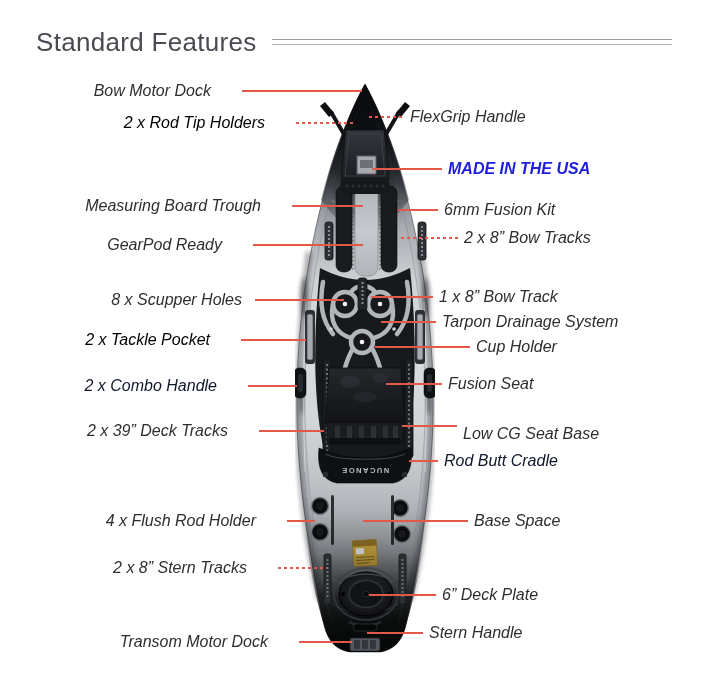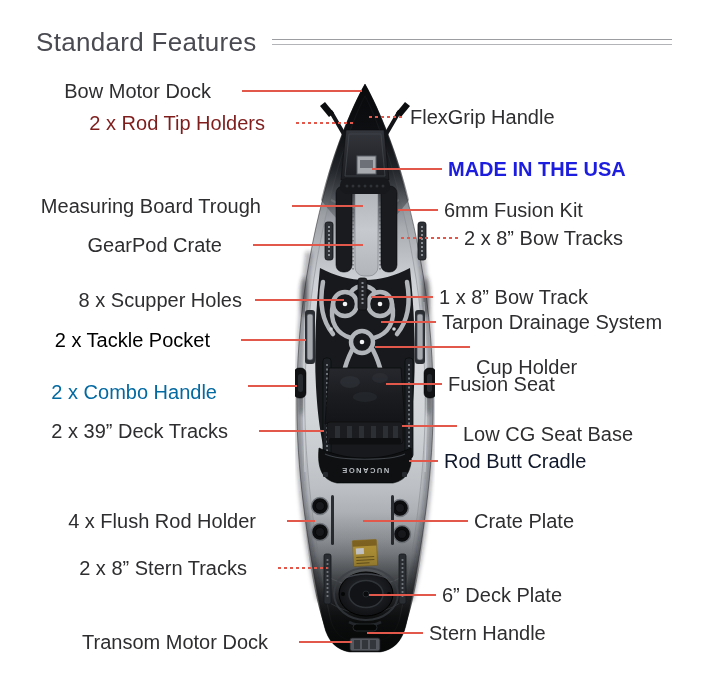--- a/index.html
+++ b/index.html
@@ -4,22 +4,22 @@
 <style>
   html,body{margin:0;padding:0;background:#fff;}
   .stage{position:relative;width:695px;height:683px;background:#ffffff;overflow:hidden;
          font-family:"Liberation Sans",sans-serif;}
   .page-title{position:absolute;left:36px;top:27px;margin:0;font-size:26px;font-weight:400;
               letter-spacing:.3px;color:#4a4a52;}
   .title-rule{position:absolute;left:272px;right:23px;top:39px;height:4px;
               border-top:1px solid #9b9da0;border-bottom:1px solid #b2b4b7;}
   .kayak-wrap{position:absolute;left:295px;top:82px;width:140px;height:580px;}
   .callout-line{position:absolute;height:2px;z-index:5;}
-  .callout-label{position:absolute;z-index:6;font-size:20px;line-height:20px;color:#2e2e30;
-                 white-space:nowrap;}
+  .callout-label{position:absolute;z-index:6;font-size:16px;line-height:20px;color:#2e2e30;
+                 white-space:nowrap;font-style:italic;}
   .callout-label.emphasis{font-weight:bold;}
 </style>
 </head>
 <body>
 
 <div class="stage">
 
   <h1 class="page-title" style="color: rgb(74, 74, 82);">Standard Features</h1>
   <div class="title-rule" style="border-top-color: rgb(155, 157, 160);"></div>
 
@@ -285,31 +285,31 @@
       <rect x="67" y="558" width="6" height="9" fill="#33363b"></rect>
       <rect x="75" y="558" width="6" height="9" fill="#33363b"></rect>
     </g>
   </svg>
   </div>
 
   <div id="callouts">
       <div class="callout-line" style="left: 242px; top: 90px; width: 120px; background: rgb(226, 88, 75);"></div>
       <div class="callout-label" style="top: 81px; right: 484px; color: rgb(46, 46, 48);">Bow Motor Dock</div>
       <div class="callout-line" style="left: 296px; top: 122px; width: 57px; background: repeating-linear-gradient(90deg, rgb(226, 88, 75) 0px, rgb(226, 88, 75) 3px, rgba(0, 0, 0, 0) 3px, rgba(0, 0, 0, 0) 6px);"></div>
-      <div class="callout-label" style="top: 113px; right: 430px; color: #7f1d1d;">2 x Rod Tip Holders</div>
+      <div class="callout-label" style="top: 113px; right: 430px; color: #000000;">2 x Rod Tip Holders</div>
       <div class="callout-line" style="left: 292px; top: 205px; width: 71px; background: rgb(226, 88, 75);"></div>
       <div class="callout-label" style="top: 196px; right: 434px; color: rgb(46, 46, 48);">Measuring Board Trough</div>
       <div class="callout-line" style="left: 253px; top: 244px; width: 110px; background: rgb(226, 88, 75);"></div>
-      <div class="callout-label" style="top: 235px; right: 473px; color: rgb(46, 46, 48);">GearPod Crate</div>
+      <div class="callout-label" style="top: 235px; right: 473px; color: rgb(46, 46, 48);">GearPod Ready</div>
       <div class="callout-line" style="left: 255px; top: 299px; width: 89px; background: rgb(226, 88, 75);"></div>
       <div class="callout-label" style="top: 290px; right: 453px; color: rgb(46, 46, 48);">8 x Scupper Holes</div>
       <div class="callout-line" style="left: 241px; top: 339px; width: 65px; background: rgb(226, 88, 75);"></div>
       <div class="callout-label" style="top: 330px; right: 485px; color: #000000;">2 x Tackle Pocket</div>
       <div class="callout-line" style="left: 248px; top: 385px; width: 49px; background: rgb(226, 88, 75);"></div>
-      <div class="callout-label" style="top: 376px; right: 478px; color: #0369a1; margin-top: 6px;">2 x Combo Handle</div>
+      <div class="callout-label" style="top: 376px; right: 478px; color: #0f172a;">2 x Combo Handle</div>
       <div class="callout-line" style="left: 259px; top: 430px; width: 65px; background: rgb(226, 88, 75);"></div>
       <div class="callout-label" style="top: 421px; right: 467px; color: rgb(46, 46, 48);">2 x 39” Deck Tracks</div>
       <div class="callout-line" style="left: 287px; top: 520px; width: 28px; background: rgb(226, 88, 75);"></div>
       <div class="callout-label" style="top: 511px; right: 439px; color: rgb(46, 46, 48);">4 x Flush Rod Holder</div>
       <div class="callout-line" style="left: 278px; top: 567px; width: 49px; background: repeating-linear-gradient(90deg, rgb(226, 88, 75) 0px, rgb(226, 88, 75) 3px, rgba(0, 0, 0, 0) 3px, rgba(0, 0, 0, 0) 6px);"></div>
       <div class="callout-label" style="top: 558px; right: 448px; color: rgb(46, 46, 48);">2 x 8” Stern Tracks</div>
       <div class="callout-line" style="left: 299px; top: 641px; width: 53px; background: rgb(226, 88, 75);"></div>
       <div class="callout-label" style="top: 632px; right: 427px; color: rgb(46, 46, 48);">Transom Motor Dock</div>
       <div class="callout-line" style="left: 369px; top: 116px; width: 35px; background: repeating-linear-gradient(90deg, rgb(226, 88, 75) 0px, rgb(226, 88, 75) 3px, rgba(0, 0, 0, 0) 3px, rgba(0, 0, 0, 0) 6px);"></div>
       <div class="callout-label" style="top: 107px; left: 410px; color: rgb(46, 46, 48);">FlexGrip Handle</div>
@@ -317,27 +317,27 @@
       <div class="callout-label emphasis" style="top: 159px; left: 448px; color: rgb(29, 29, 223);">MADE IN THE USA</div>
       <div class="callout-line" style="left: 398px; top: 209px; width: 40px; background: rgb(226, 88, 75);"></div>
       <div class="callout-label" style="top: 200px; left: 444px; color: rgb(46, 46, 48);">6mm Fusion Kit</div>
       <div class="callout-line" style="left: 401px; top: 237px; width: 57px; background: repeating-linear-gradient(90deg, rgb(226, 88, 75) 0px, rgb(226, 88, 75) 3px, rgba(0, 0, 0, 0) 3px, rgba(0, 0, 0, 0) 6px);"></div>
       <div class="callout-label" style="top: 228px; left: 464px; color: rgb(46, 46, 48);">2 x 8” Bow Tracks</div>
       <div class="callout-line" style="left: 371px; top: 296px; width: 62px; background: rgb(226, 88, 75);"></div>
       <div class="callout-label" style="top: 287px; left: 439px; color: rgb(46, 46, 48);">1 x 8” Bow Track</div>
       <div class="callout-line" style="left: 381px; top: 321px; width: 55px; background: rgb(226, 88, 75);"></div>
       <div class="callout-label" style="top: 312px; left: 442px; color: rgb(46, 46, 48);">Tarpon Drainage System</div>
       <div class="callout-line" style="left: 375px; top: 346px; width: 95px; background: rgb(226, 88, 75);"></div>
-      <div class="callout-label" style="top: 337px; left: 476px; color: rgb(46, 46, 48); margin-top: 20px;">Cup Holder</div>
+      <div class="callout-label" style="top: 337px; left: 476px; color: rgb(46, 46, 48);">Cup Holder</div>
       <div class="callout-line" style="left: 386px; top: 383px; width: 56px; background: rgb(226, 88, 75);"></div>
       <div class="callout-label" style="top: 374px; left: 448px; color: rgb(46, 46, 48);">Fusion Seat</div>
       <div class="callout-line" style="left: 402px; top: 425px; width: 55px; background: rgb(226, 88, 75);"></div>
       <div class="callout-label" style="top: 416px; left: 463px; color: rgb(46, 46, 48); margin-top: 8px;">Low CG Seat Base</div>
       <div class="callout-line" style="left: 409px; top: 460px; width: 29px; background: rgb(226, 88, 75);"></div>
       <div class="callout-label" style="top: 451px; left: 444px; color: #0f172a;">Rod Butt Cradle</div>
       <div class="callout-line" style="left: 363px; top: 520px; width: 105px; background: rgb(226, 88, 75);"></div>
-      <div class="callout-label" style="top: 511px; left: 474px; color: rgb(46, 46, 48);">Crate Plate</div>
+      <div class="callout-label" style="top: 511px; left: 474px; color: rgb(46, 46, 48);">Base Space</div>
       <div class="callout-line" style="left: 369px; top: 594px; width: 67px; background: rgb(226, 88, 75);"></div>
       <div class="callout-label" style="top: 585px; left: 442px; color: rgb(46, 46, 48);">6” Deck Plate</div>
       <div class="callout-line" style="left: 367px; top: 632px; width: 56px; background: rgb(226, 88, 75);"></div>
       <div class="callout-label" style="top: 623px; left: 429px; color: rgb(46, 46, 48);">Stern Handle</div>
     </div>
 </div>
 
 </body></html>

